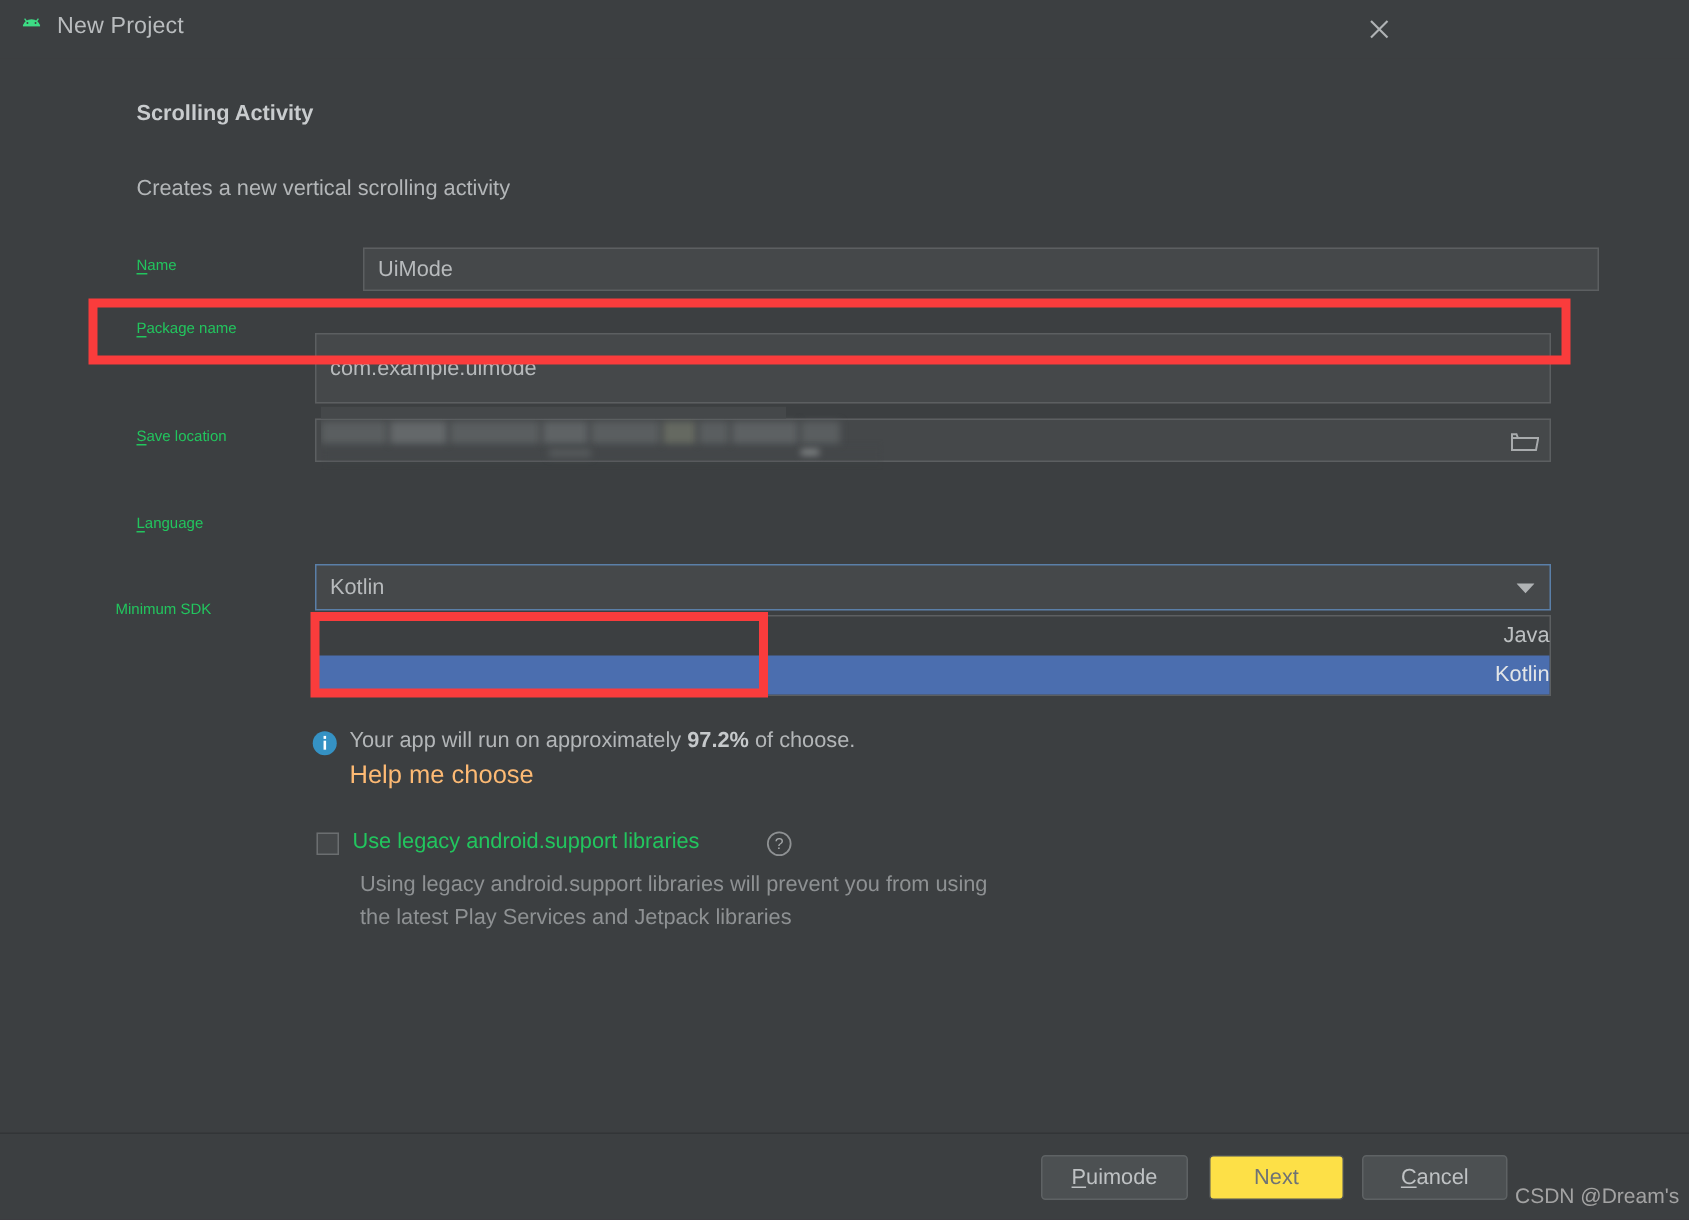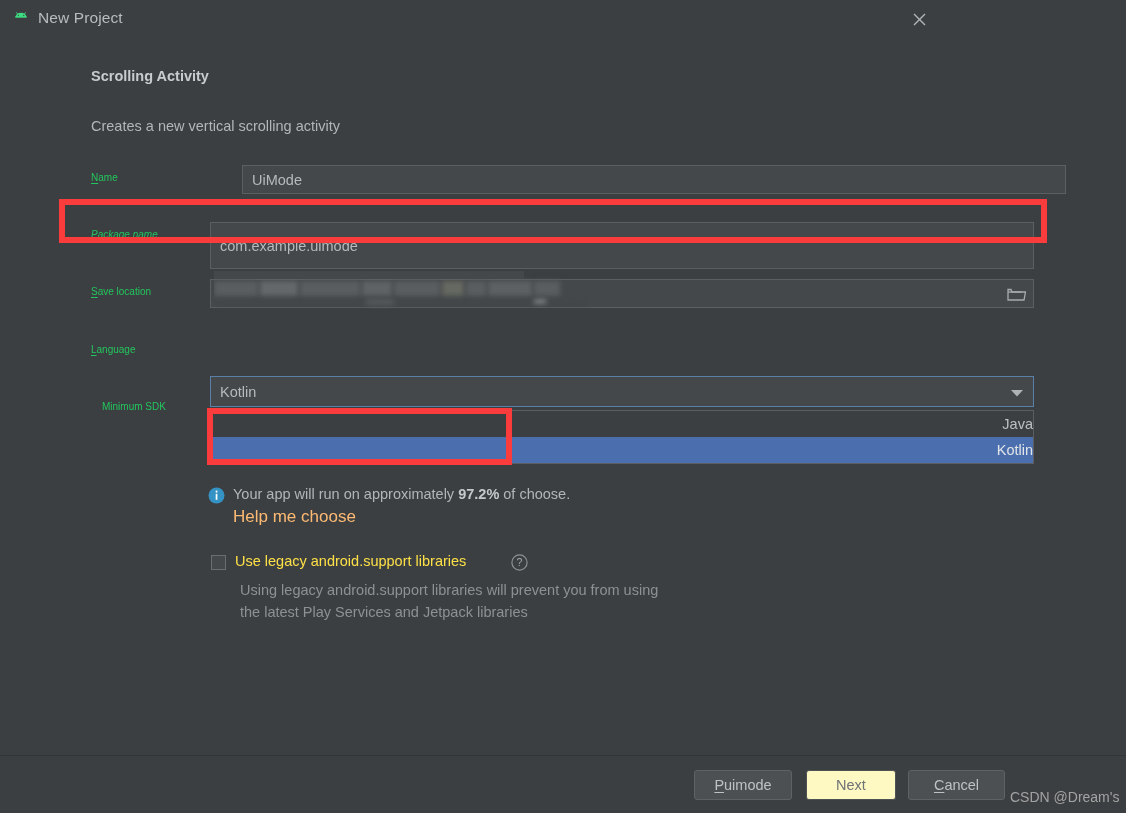--- a/index.html
+++ b/index.html
@@ -90,21 +90,21 @@
     padding: 0 9px;
     display: flex;
     align-items: center;
   }
 
   
   #name-label  { left: 91px; top: 133px; }
   #name-field  { left: 210px; top: 126px; width: 824px; height: 29px; margin-left: 32px; }
 
   
-  #pkg-label   { left: 91px; top: 190px; font-style: italic; }
+  #pkg-label   { left: 91px; top: 175px; }
   #pkg-field   { left: 210px; top: 183px; width: 824px; height: 47px; }
 
   
   #save-label  { left: 91px; top: 247px; }
   #save-field  { left: 210px; top: 240px; width: 824px; height: 29px; padding-right: 34px; }
   #folder-btn {
     position: absolute;
     left: 1000px; top: 241px;
     width: 33px; height: 27px;
     display: flex; align-items: center; justify-content: center;
@@ -139,21 +139,21 @@
     font-size: 14.5px;
     cursor: pointer;
   }
   #lang-combo .caret {
     position: absolute;
     right: 10px; top: 50%;
     transform: translateY(-50%);
   }
 
   
-  #sdk-label   { left: 102px; top: 362px; text-align: center; }
+  #sdk-label   { left: 77px; top: 362px; text-align: center; }
 
   
   #lang-popup {
     position: absolute;
     left: 210px; top: 371px;
     width: 824px; height: 54px;
     background: #3c3f41;
     border: 1px solid #5c5f61;
     z-index: 20;
     text-align: right;
@@ -196,21 +196,21 @@
     left: 211px; top: 516px;
     width: 15px; height: 15px;
     background: #45484a;
     border: 1px solid #6b6e70;
     cursor: pointer;
   }
   #legacy-label {
     position: absolute;
     left: 235px; top: 514px;
     font-size: 14.5px;
-    color: #fde047;
+    color: #22c55e;
     cursor: pointer;
     white-space: nowrap;
   }
   #legacy-help {
     position: absolute;
     left: 511px; top: 515px;
     width: 17px; height: 17px;
     cursor: pointer;
   }
   #legacy-desc1, #legacy-desc2 {
@@ -250,21 +250,21 @@
     border-radius: 3px;
     color: #bfc2c4;
     font-size: 14.5px;
     font-family: "Liberation Sans", sans-serif;
     display: flex;
     align-items: center;
     justify-content: center;
     cursor: pointer;
   }
   #btn-prev   { left: 694px; width: 98px; }
-  #btn-next   { left: 806px; width: 90px; color: #6f7375; border-color: #4e5254; background: #fef9c3; cursor: default; text-align: right; }
+  #btn-next   { left: 806px; width: 90px; color: #6f7375; border-color: #4e5254; background: #fde047; cursor: default; text-align: right; }
   #btn-cancel { left: 908px; width: 97px; }
 
   #watermark {
     position: absolute;
     left: 1010px; top: 789px;
     font-size: 14px;
     color: #a3a3a3;
     white-space: nowrap;
     z-index: 50;
     pointer-events: none;

